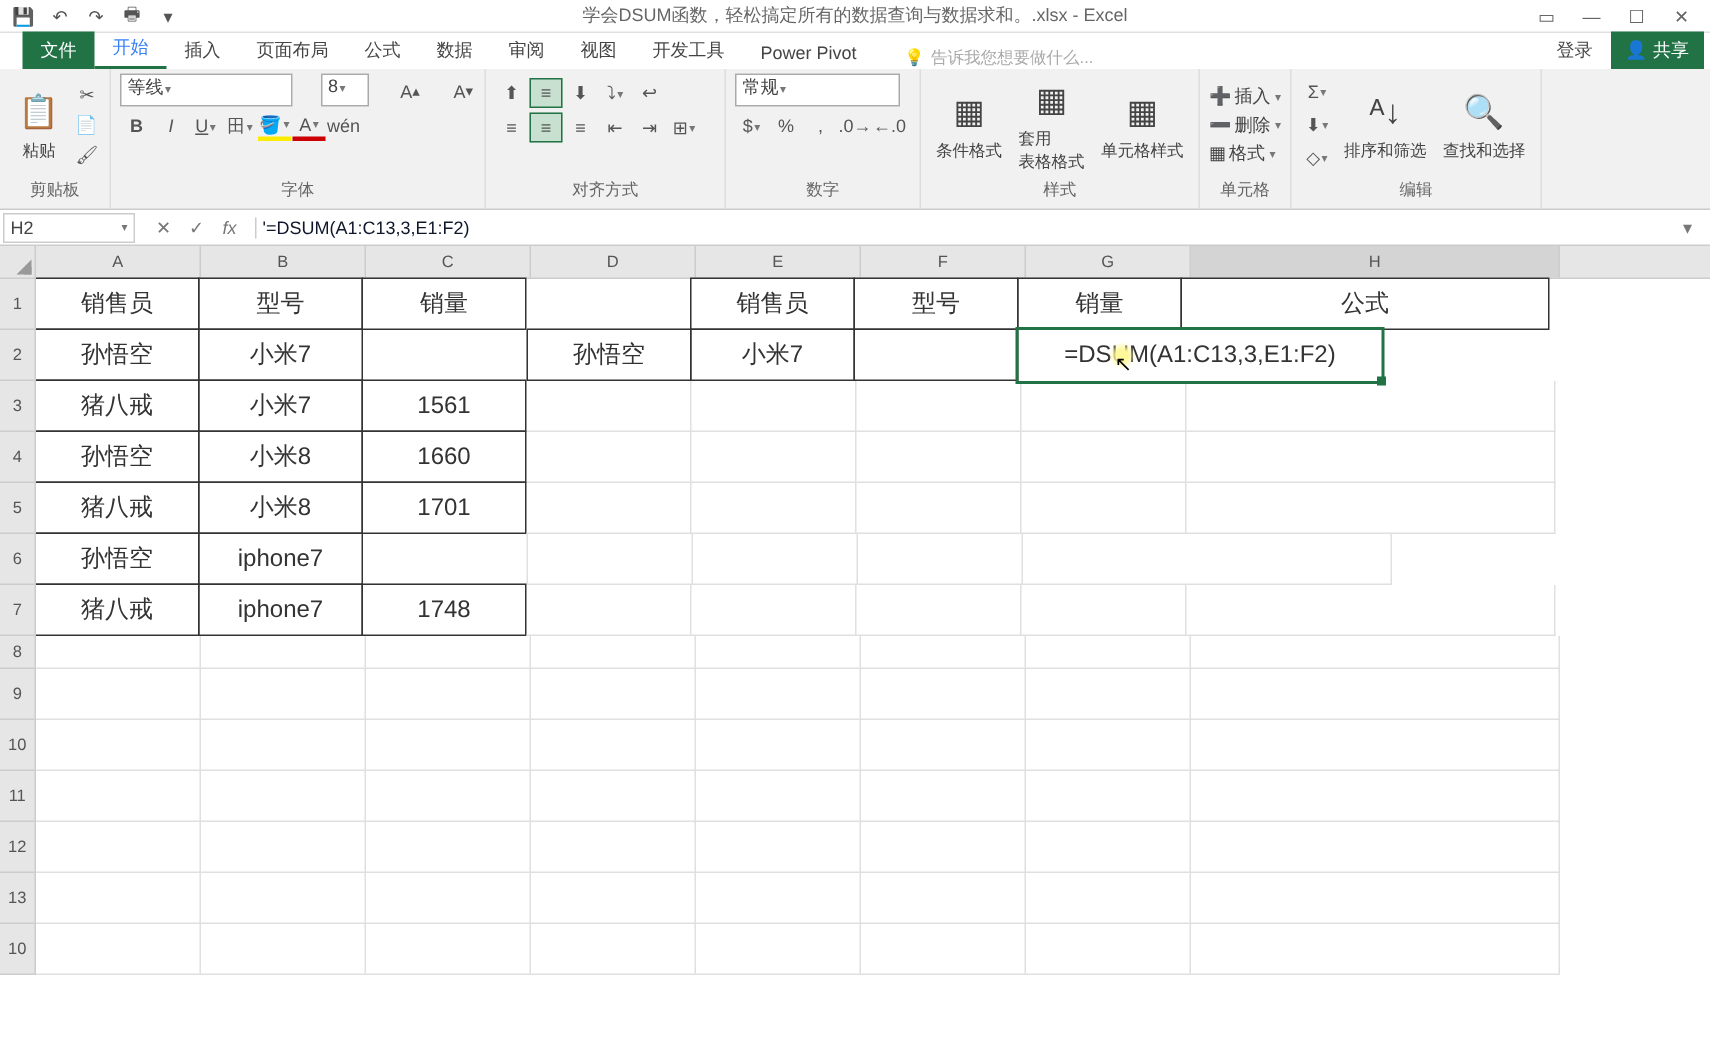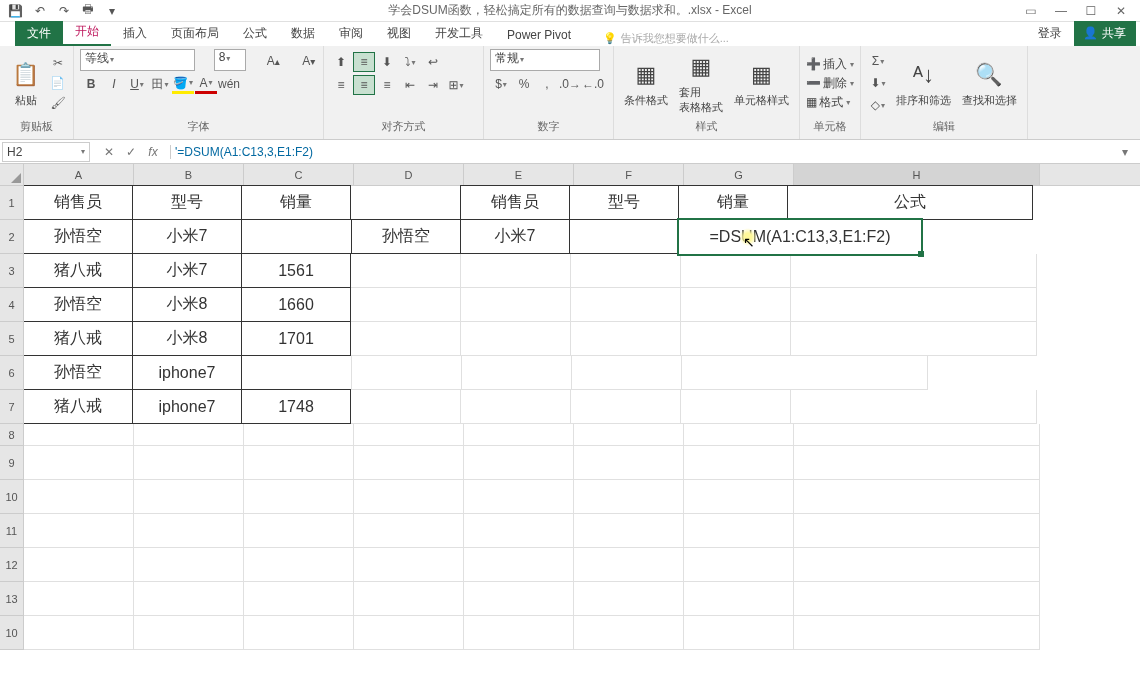--- a/index.html
+++ b/index.html
@@ -6,21 +6,21 @@
 body{background:#fff;font-size:12px;color:#444;overflow:hidden;width:1140px;height:693px}
 .titlebar{height:22px;background:#fff;display:flex;align-items:center;border-bottom:1px solid #e0e0e0}
 .qat{display:flex;align-items:center;gap:8px;padding:0 8px}
 .qat-btn{width:16px;height:16px;display:flex;align-items:center;justify-content:center;color:#555;cursor:pointer}
 .title-text{flex:1;text-align:center;color:#666;font-size:12px}
 .win-controls{display:flex;gap:8px;padding:0 8px}
 .win-btn{width:22px;height:18px;display:flex;align-items:center;justify-content:center;color:#666}
 .ribbon-tabs{height:24px;background:#fff;display:flex;align-items:end;padding-left:15px}
 .tab{padding:4px 12px;color:#444;cursor:pointer;font-size:12px}
 .tab.file{background:#217346;color:#fff}
-.tab.active{color:#be185d;border-bottom:2px solid #217346}
+.tab.active{color:#3b82f6;border-bottom:2px solid #217346}
 .tellme{margin-left:20px;color:#aaa;display:flex;align-items:center;gap:4px;font-size:11px}
 .acct{margin-left:auto;padding:4px 12px;color:#444}
 .share{background:#217346;color:#fff;padding:4px 10px;margin-right:4px}
 .ribbon{height:94px;background:#f1f1f1;border-bottom:1px solid #ccc;display:flex}
 .group{border-right:1px solid #ddd;padding:3px 6px;display:flex;flex-direction:column;justify-content:space-between}
 .group-label{text-align:center;color:#666;font-size:11px;padding:2px 0}
 .group-content{flex:1;display:flex;align-items:center;gap:3px}
 .big-btn{display:flex;flex-direction:column;align-items:center;padding:2px 4px;cursor:pointer}
 .big-btn-icon{width:32px;height:32px;display:flex;align-items:center;justify-content:center;font-size:22px}
 .big-btn-label{font-size:11px;margin-top:2px}
@@ -31,21 +31,21 @@
 .fs-sel{border:1px solid #aaa;background:#fff;height:22px;width:40px;padding:0 4px}
 .btn-row{display:flex;gap:1px;margin-top:3px}
 .icon-btn{width:22px;height:20px;display:flex;align-items:center;justify-content:center;cursor:pointer;font-size:12px;color:#555}
 .icon-btn.active{background:#c8e0d0;border:1px solid #217346}
 .dd-arrow{font-size:8px;margin-left:1px;color:#777}
 .num-sel{border:1px solid #aaa;background:#fff;height:22px;width:110px;padding:0 4px}
 .fx-bar{height:24px;background:#fff;border-bottom:1px solid #ccc;display:flex;align-items:center}
 .name-box{width:88px;height:20px;border:1px solid #ccc;margin:0 2px;padding:0 4px;display:flex;align-items:center;justify-content:space-between}
 .fx-btns{display:flex;gap:4px;padding:0 8px;border-right:1px solid #ccc}
 .fx-btn{width:18px;color:#777;display:flex;align-items:center;justify-content:center}
-.fx-input{flex:1;padding:0 4px;height:20px;display:flex;align-items:center;color:#0369a1}
+.fx-input{flex:1;padding:0 4px;height:20px;display:flex;align-items:center;color:#0f172a}
 .fx-expand{width:18px;color:#777}
 .grid-area{height:528px;display:flex;background:#fff;position:relative}
 .row-hdrs{width:24px;background:#e6e6e6;border-right:1px solid #ccc}
 .corner{height:22px;background:#e6e6e6;border-bottom:1px solid #ccc;border-right:1px solid #ccc;width:24px;position:relative}
 .corner::after{content:"";position:absolute;right:2px;bottom:2px;border:5px solid transparent;border-bottom-color:#999;border-right-color:#999}
 .rh{height:34px;border-bottom:1px solid #ccc;display:flex;align-items:center;justify-content:center;color:#555;font-size:11px}
 .rh.small{height:22px}
 .grid-main{flex:1;overflow:hidden}
 .col-hdrs{height:22px;display:flex;background:#e6e6e6;border-bottom:1px solid #ccc}
 .ch{border-right:1px solid #ccc;display:flex;align-items:center;justify-content:center;color:#555;font-size:11px}

